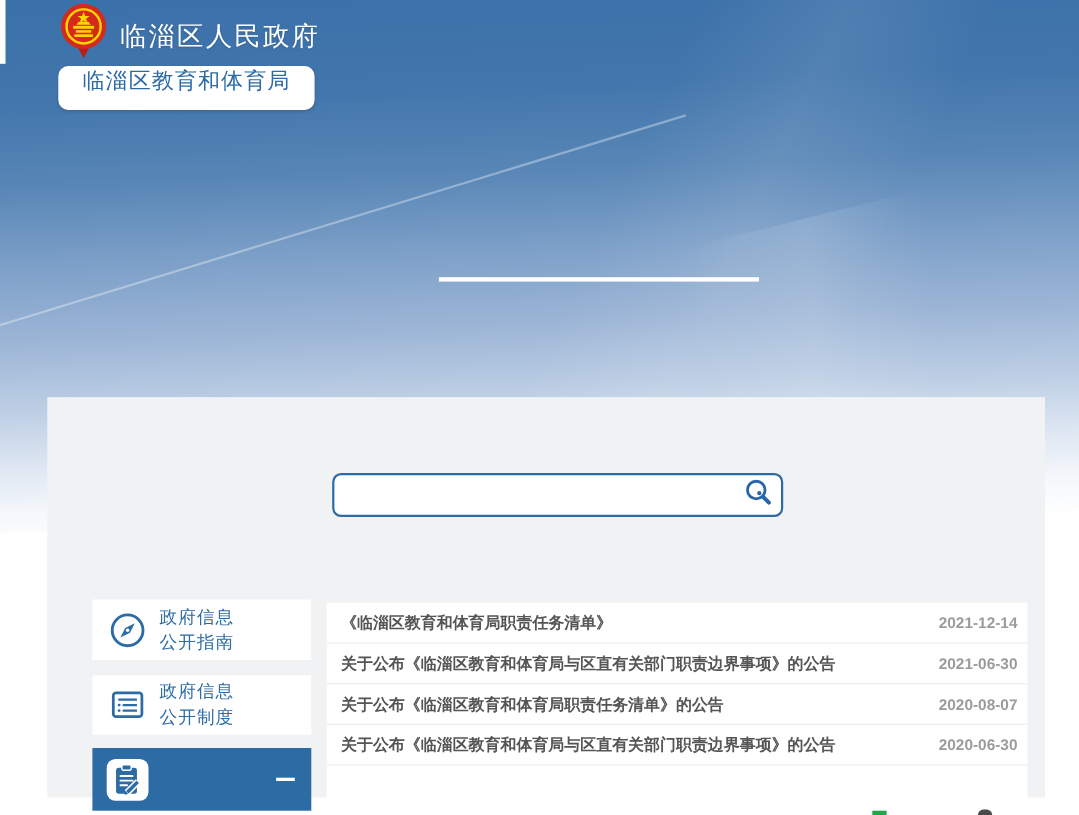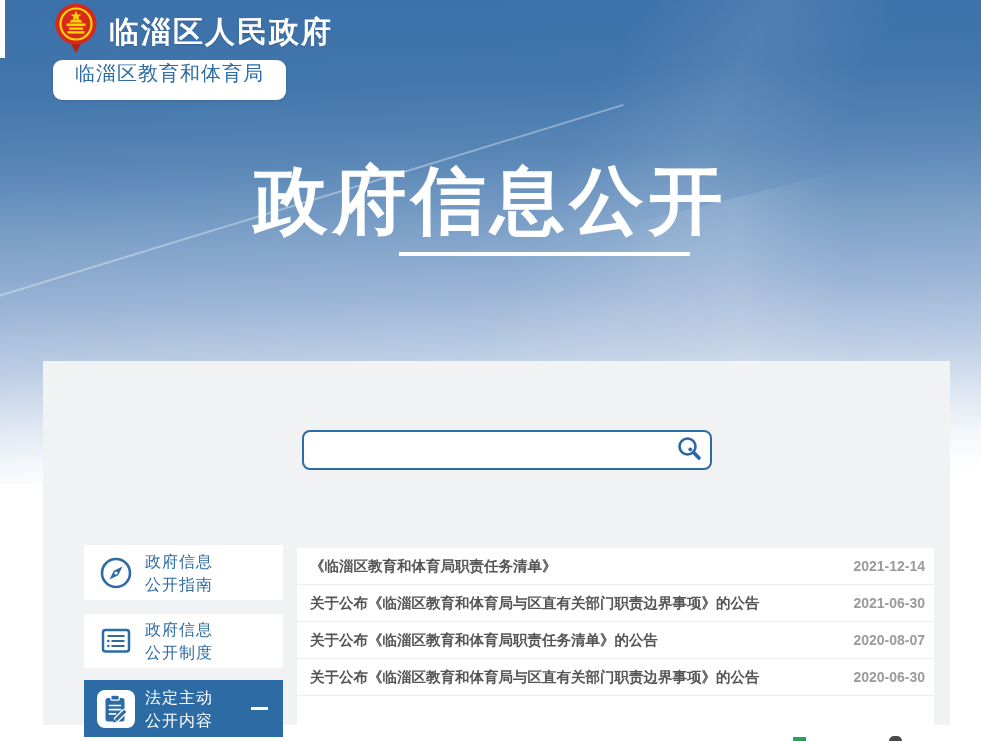--- a/index.html
+++ b/index.html
@@ -18,21 +18,21 @@
   .streak.s1 { left:-120px; top:215px; width:760px; height:2px;
     background:rgba(255,255,255,0.35); transform:rotate(-17deg); }
   .streak.s2 { right:-250px; top:-120px; width:1100px; height:520px;
     background:linear-gradient(115deg, rgba(255,255,255,0) 42%, rgba(255,255,255,0.09) 52%, rgba(255,255,255,0) 62%); }
   .streak.s3 { left:380px; top:200px; width:720px; height:220px;
     background:linear-gradient(100deg, rgba(255,255,255,0) 35%, rgba(255,255,255,0.13) 50%, rgba(255,255,255,0) 65%);
     transform:rotate(-14deg); }
   .edge-strip { position:absolute; left:0; top:0; width:5px; height:58px; background:#fff; }
 
   .brand { position:absolute; left:52px; top:2px; display:flex; align-items:center; gap:9px; cursor:pointer; }
-  .site-name { color:#fff; font-size:30px; font-weight:bold; letter-spacing:2px; margin-top:4px;
+  .site-name { color:#fff; font-size:24px; font-weight:normal; letter-spacing:2px; margin-top:4px;
     text-shadow:0 1px 2px rgba(0,0,0,0.15); }
 
   .dept-btn {
     position:absolute; left:53px; top:60px; width:233px; height:40px;
     background:#fff; border-radius:9px; display:flex; align-items:flex-start; justify-content:center;
     color:var(--accent-blue,#2D6BA4); font-size:20px; letter-spacing:1px; cursor:pointer;
     box-shadow:0 1px 3px rgba(0,0,0,0.12);
   }
 
   .banner-title {
@@ -109,21 +109,20 @@
           <rect x="15.5" y="29.2" width="17" height="2.4" fill="#FFD700"></rect>
         </svg>
       </span>
       <span class="site-name">临淄区人民政府</span>
     </div>
 
     <div class="dept-btn">
       <span>临淄区教育和体育局</span>
     </div>
 
-    <div class="banner-title">政府信息公开</div>
     <div class="title-underline"></div>
   </div>
 
   <div class="panel">
 
     <div class="search">
       <input class="search-input" type="text" placeholder="" style="">
       <div class="search-btn">
         <span>
           <svg width="27" height="27" viewBox="0 0 27 27">
@@ -176,24 +175,20 @@
               <rect x="7.8" y="1.2" width="8.5" height="5" rx="1.5" fill="#2D6BA4" stroke="#FFFFFF" stroke-width="1.3"></rect>
               <line x1="6.5" y1="11.5" x2="17.5" y2="11.5" stroke="#FFFFFF" stroke-width="1.7" stroke-linecap="round"></line>
               <line x1="6.5" y1="15.7" x2="17.5" y2="15.7" stroke="#FFFFFF" stroke-width="1.7" stroke-linecap="round"></line>
               <line x1="6.5" y1="19.9" x2="12.5" y2="19.9" stroke="#FFFFFF" stroke-width="1.7" stroke-linecap="round"></line>
               <line x1="12.5" y1="26.5" x2="22.5" y2="16.5" stroke="#FFFFFF" stroke-width="6"></line>
               <line x1="12.8" y1="26.2" x2="22.2" y2="16.8" stroke="#2D6BA4" stroke-width="3.2"></line>
               <path d="M10.2 28.6 L13.4 27.9 L10.9 25.4 Z" fill="#2D6BA4"></path>
             </svg>
           </span>
         </span>
-        <span class="side-label">
-          <span class="l">法定主动</span>
-          <span class="l">公开内容</span>
-        </span>
         <span class="minus-dash"></span>
       </div>
 
     </nav>
 
     <div class="list">
 
         <div class="row">
           <span class="row-title">《临淄区教育和体育局职责任务清单》</span>
           <span class="row-date">2021-12-14</span>

